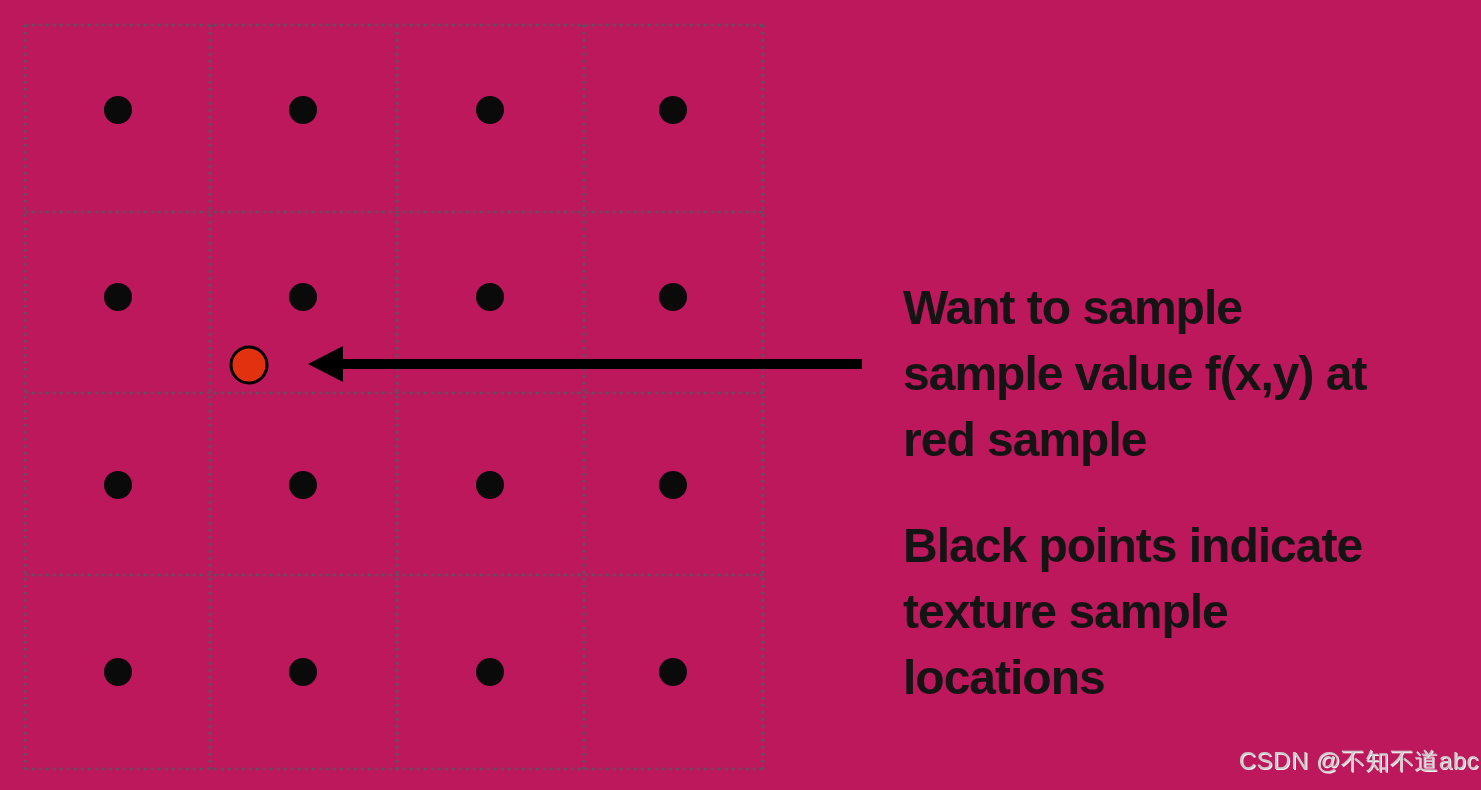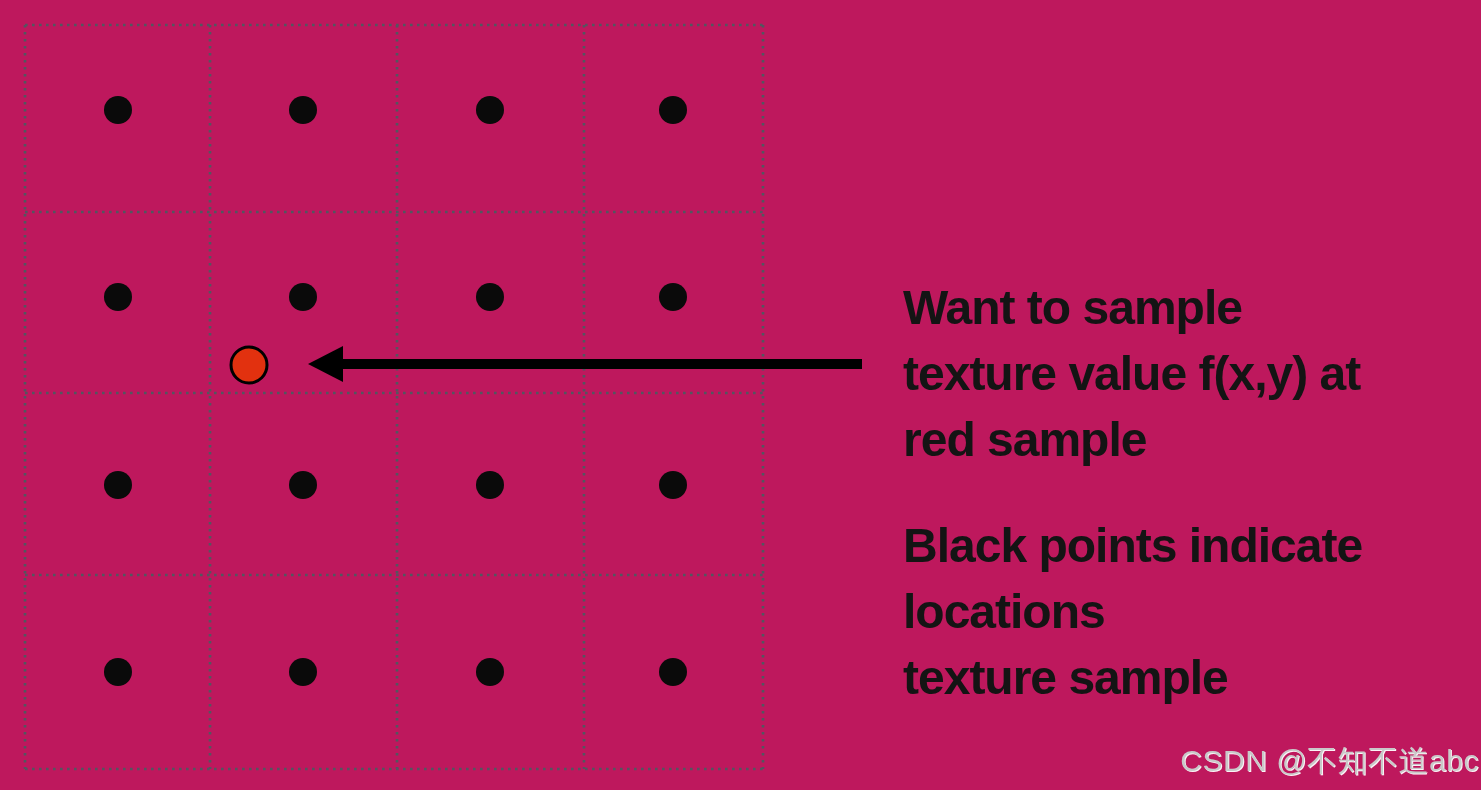--- a/index.html
+++ b/index.html
@@ -31,21 +31,21 @@
     line-height: 66px;
     letter-spacing: -1px;
     white-space: nowrap;
   }
   .note-1 { top: 275px; }
   .note-2 { top: 513px; }
   .watermark {
     position: absolute;
     right: 2px;
     top: 745px;
-    font-size: 30px;
+    font-size: 24px;
     line-height: 32px;
     letter-spacing: 0.5px;
     text-shadow: 1px 1px 0 rgba(255,255,255,0.95);
     white-space: nowrap;
     text-align: right;
   }
 </style>
 </head>
 <body style="background: rgb(255, 255, 255);">
 
@@ -78,25 +78,25 @@
       <circle cx="303" cy="672" r="14" fill="#0a0a0a"></circle>
       <circle cx="490" cy="672" r="14" fill="#0a0a0a"></circle>
       <circle cx="673" cy="672" r="14" fill="#0a0a0a"></circle>
       <line x1="340" y1="364" x2="862" y2="364" stroke="#000000" stroke-width="10"></line>
       <polygon points="308,364 343,346 343,382" fill="#000000"></polygon>
       <circle cx="249" cy="365" r="18" fill="#e2310f" stroke="#000000" stroke-width="3"></circle>
     </svg>
 
   <div class="note note-1" style="color: rgb(20, 20, 20);">
     <div>Want to sample</div>
-    <div>texture value f(x,y) at</div>
+    <div>sample value f(x,y) at</div>
     <div>red sample</div>
   </div>
 
   <div class="note note-2" style="color: rgb(20, 20, 20);">
     <div>Black points indicate</div>
+    <div>texture sample</div>
     <div>locations</div>
-    <div>texture sample</div>
   </div>
 
   <div class="watermark" style="color: rgb(201, 201, 201);">CSDN @不知不道abc</div>
 
 </div>
 
 </body></html>

